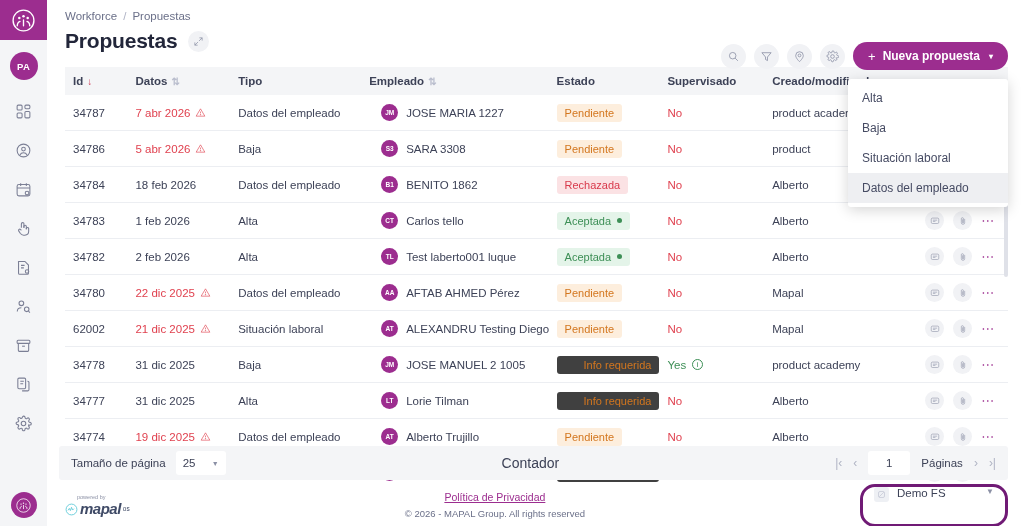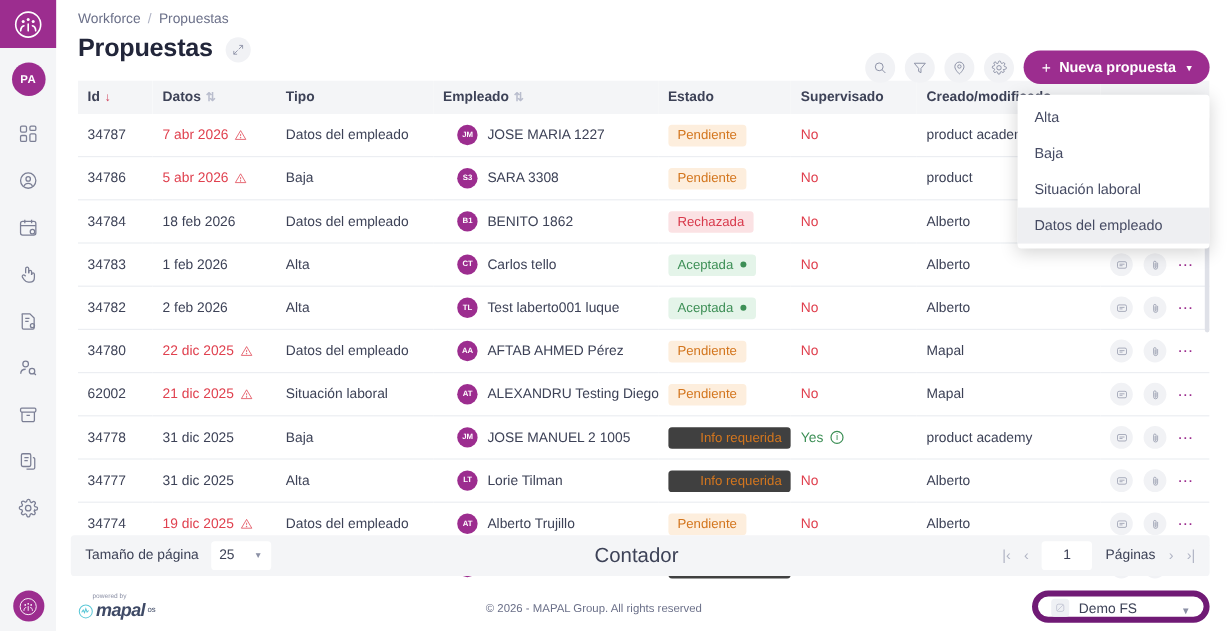--- a/index.html
+++ b/index.html
@@ -151,21 +151,21 @@
     display: flex; align-items: center; padding: 0 12px; z-index: 4;
   }
   .pg-left { display: flex; align-items: center; gap: 10px; }
   .pg-label { font-size: 11.5px; color: #3d4257; }
   .pg-select {
     width: 50px; height: 24px; background: #fff; border-radius: 3px;
     display: flex; align-items: center; justify-content: space-between;
     padding: 0 7px; font-size: 11.5px; color: #3d4257; cursor: pointer;
   }
   .pg-select .caret { font-size: 7px; color: #8b90a5; }
-  .pg-center { flex: 1; text-align: center; font-size: 17px; color: #3d4257; }
+  .pg-center { flex: 1; text-align: center; font-size: 14px; color: #3d4257; }
   .pg-right { display: flex; align-items: center; gap: 11px; }
   .pg-arrow { font-size: 12px; color: #b0b4c4; cursor: pointer; line-height: 1; }
   .pg-input {
     width: 42px; height: 24px; background: #fff; border-radius: 3px;
     font-size: 11.5px; color: #3d4257; display: flex; align-items: center;
     justify-content: center; cursor: text;
   }
 
   
   .footer {
@@ -175,22 +175,22 @@
   .foot-logo { display: flex; flex-direction: column; line-height: 1; }
   .foot-logo .pw { font-size: 5.5px; color: #8b90a5; margin-left: 12px; }
   .foot-logo .mapal { display: flex; align-items: flex-end; gap: 2px; }
   .foot-logo .mapal .word { font-size: 15px; color: #3f4a66; font-style: italic; font-weight: bold; letter-spacing: -.5px; }
   .foot-logo .mapal .os { font-size: 6.5px; color: #3f4a66; padding-bottom: 3px; }
   .foot-logo .mapal svg { width: 13px; height: 13px; }
   .foot-center { flex: 1; text-align: center; }
   .priv-link { font-size: 10.5px; color: #9c2d8f; text-decoration: underline; cursor: pointer; display: block; }
   .copyright { font-size: 9.5px; color: #6b7089; margin-top: 3px; }
   .fs-select {
-    min-width: 148px; height: 27px; border-radius: 15px; background: #fff;
-    border: 5px solid #701a75; display: flex; align-items: flex-end; gap: 8px;
+    min-width: 148px; height: 43px; border-radius: 15px; background: #fff;
+    border: 3px solid #701a75; display: flex; align-items: flex-start; gap: 8px;
     padding: 0 11px; cursor: pointer;
   }
   .fs-select .badge-sq {
     width: 15px; height: 15px; border-radius: 3px; background: #eef0f4;
     display: flex; align-items: center; justify-content: center;
   }
   .fs-select .badge-sq svg { width: 9px; height: 9px; stroke: #aeb2c4; fill: none; stroke-width: 1.3; }
   .fs-select .fs-name { flex: 1; font-size: 11.5px; color: #3d4257; }
   .fs-select .caret { font-size: 8px; color: #8b90a5; }
 </style>
@@ -746,20 +746,21 @@
         <span class="mapal">
           <svg viewBox="0 0 24 24">
             <circle cx="12" cy="12" r="10" fill="none" stroke="#5cc8d7" stroke-width="1.6"></circle>
             <path d="M6 13l2-3 2 4 2-6 2 5 2-2" fill="none" stroke="#5cc8d7" stroke-width="1.6" stroke-linecap="round"></path>
           </svg>
           <span class="word">mapal</span>
           <span class="os">os</span>
         </span>
       </div>
       <div class="foot-center">
+        <span class="priv-link">Política de Privacidad</span>
         <span class="copyright">© 2026 - MAPAL Group. All rights reserved</span>
       </div>
       <div class="fs-select">
         <span class="badge-sq">
           <svg viewBox="0 0 24 24">
               <rect x="4" y="4" width="16" height="16" rx="4"></rect>
               <path d="M6 18L18 6"></path>
             </svg>
         </span>
         <span class="fs-name">Demo FS</span>

